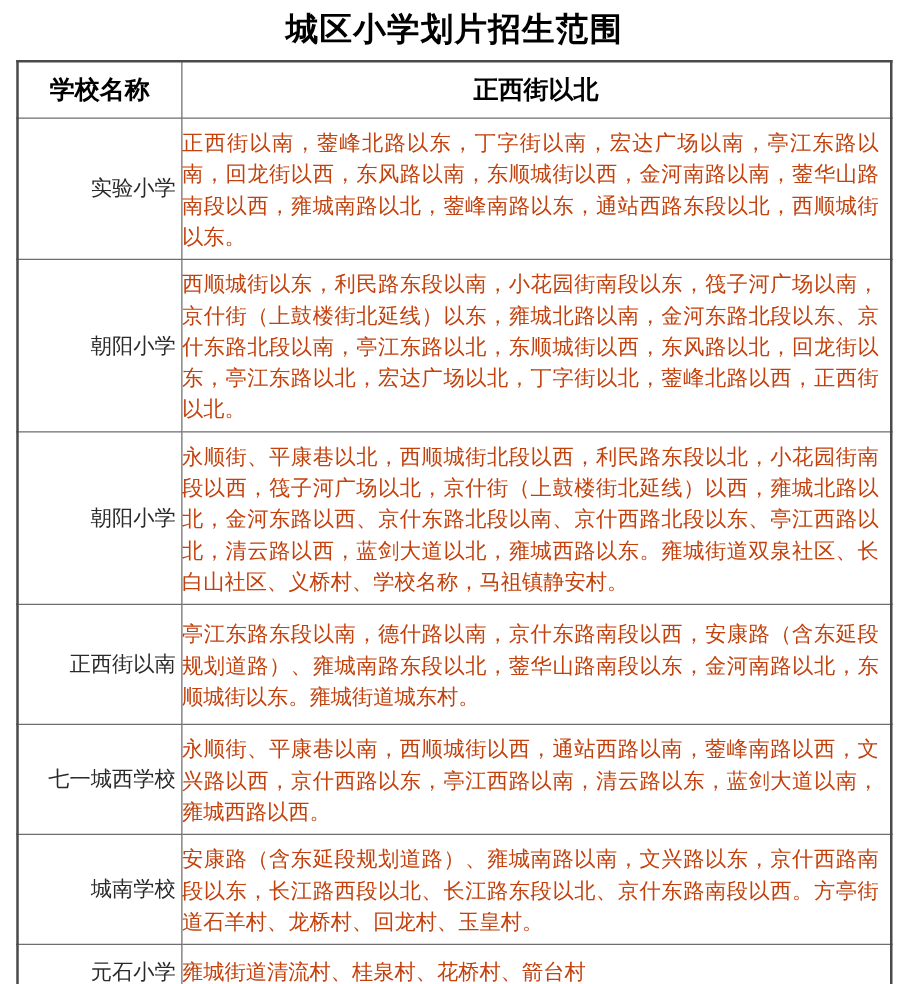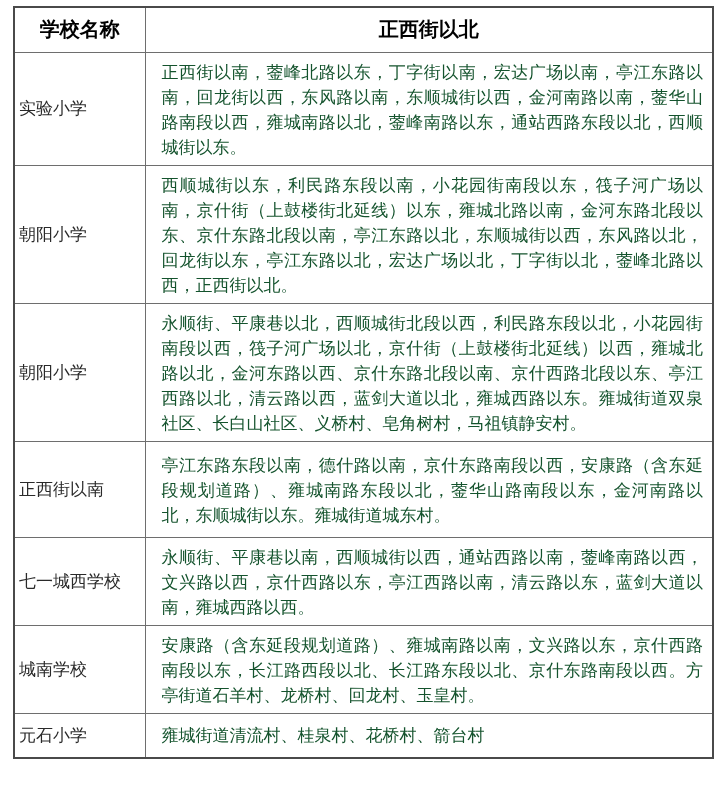--- a/index.html
+++ b/index.html
@@ -44,54 +44,55 @@
   tr.header-row { height: 45px; }
   th {
     font-family: Liberation Sans, sans-serif;
     font-size: 20px;
     font-weight: 700;
     text-align: center;
     color: #000000;
     background: #ffffff;
   }
   td.school-cell {
-    text-align: left;
+    text-align: right;
     font-size: 17px;
     padding: 2px 4px;
     color: #2a2a2a;
   }
   td.area-cell {
     font-size: 17px;
     line-height: 25px;
-    padding: 5px 9px 5px 16px;
+    padding: 5px 9px 5px 0;
     text-align: left;
     text-align: justify;
     text-justify: inter-ideograph;
     vertical-align: top;
     padding-top: 7px;
-    color: #14532d;
+    color: #c2410c;
   }
   td.area-cell.single-line {
     vertical-align: middle;
     padding-top: 5px;
     text-align: left;
   }
   tr.r1 { height: 98px; }
   tr.r2 { height: 126px; }
   tr.r3 { height: 127px; }
   tr.r4 { height: 96px; }
   tr.r5 { height: 80px; }
   tr.r6 { height: 84px; }
   tr.r7 { height: 45px; }
 </style>
 </head>
 <body>
 
 <div class="page">
 
+  <h1 class="doc-title">城区小学划片招生范围</h1>
 
   <table class="zone-table">
     <colgroup>
       <col class="c-school">
       <col class="c-area">
     </colgroup>
     <thead>
       <tr class="header-row">
         <th>学校名称</th>
         <th>正西街以北</th>
@@ -101,21 +102,21 @@
       <tr class="r1">
         <td class="school-cell">实验小学</td>
         <td class="area-cell">正西街以南，蓥峰北路以东，丁字街以南，宏达广场以南，亭江东路以南，回龙街以西，东风路以南，东顺城街以西，金河南路以南，蓥华山路南段以西，雍城南路以北，蓥峰南路以东，通站西路东段以北，西顺城街以东。</td>
       </tr>
       <tr class="r2">
         <td class="school-cell">朝阳小学</td>
         <td class="area-cell">西顺城街以东，利民路东段以南，小花园街南段以东，筏子河广场以南，京什街（上鼓楼街北延线）以东，雍城北路以南，金河东路北段以东、京什东路北段以南，亭江东路以北，东顺城街以西，东风路以北，回龙街以东，亭江东路以北，宏达广场以北，丁字街以北，蓥峰北路以西，正西街以北。</td>
       </tr>
       <tr class="r3">
         <td class="school-cell">朝阳小学</td>
-        <td class="area-cell">永顺街、平康巷以北，西顺城街北段以西，利民路东段以北，小花园街南段以西，筏子河广场以北，京什街（上鼓楼街北延线）以西，雍城北路以北，金河东路以西、京什东路北段以南、京什西路北段以东、亭江西路以北，清云路以西，蓝剑大道以北，雍城西路以东。雍城街道双泉社区、长白山社区、义桥村、皂角树村，马祖镇静安村。</td>
+        <td class="area-cell">永顺街、平康巷以北，西顺城街北段以西，利民路东段以北，小花园街南段以西，筏子河广场以北，京什街（上鼓楼街北延线）以西，雍城北路以北，金河东路以西、京什东路北段以南、京什西路北段以东、亭江西路以北，清云路以西，蓝剑大道以北，雍城西路以东。雍城街道双泉社区、长白山社区、义桥村、学校名称，马祖镇静安村。</td>
       </tr>
       <tr class="r4">
         <td class="school-cell">正西街以南</td>
         <td class="area-cell">亭江东路东段以南，德什路以南，京什东路南段以西，安康路（含东延段规划道路）、雍城南路东段以北，蓥华山路南段以东，金河南路以北，东顺城街以东。雍城街道城东村。</td>
       </tr>
       <tr class="r5">
         <td class="school-cell">七一城西学校</td>
         <td class="area-cell">永顺街、平康巷以南，西顺城街以西，通站西路以南，蓥峰南路以西，文兴路以西，京什西路以东，亭江西路以南，清云路以东，蓝剑大道以南，雍城西路以西。</td>
       </tr>
       <tr class="r6">

